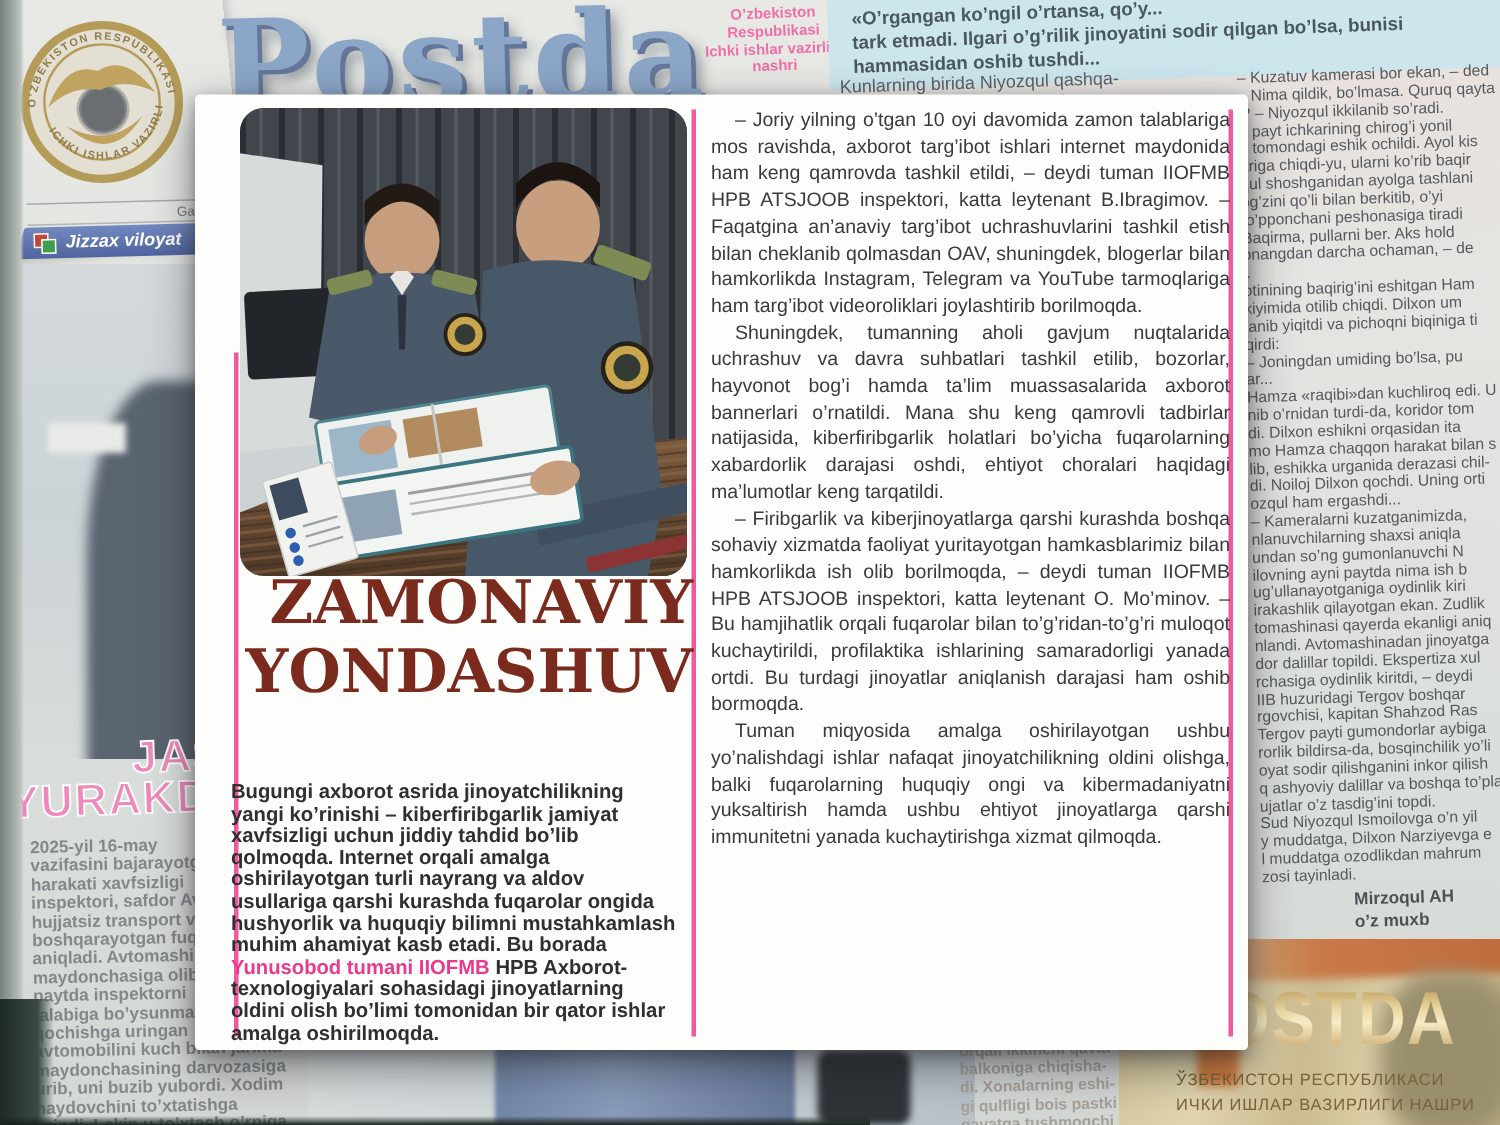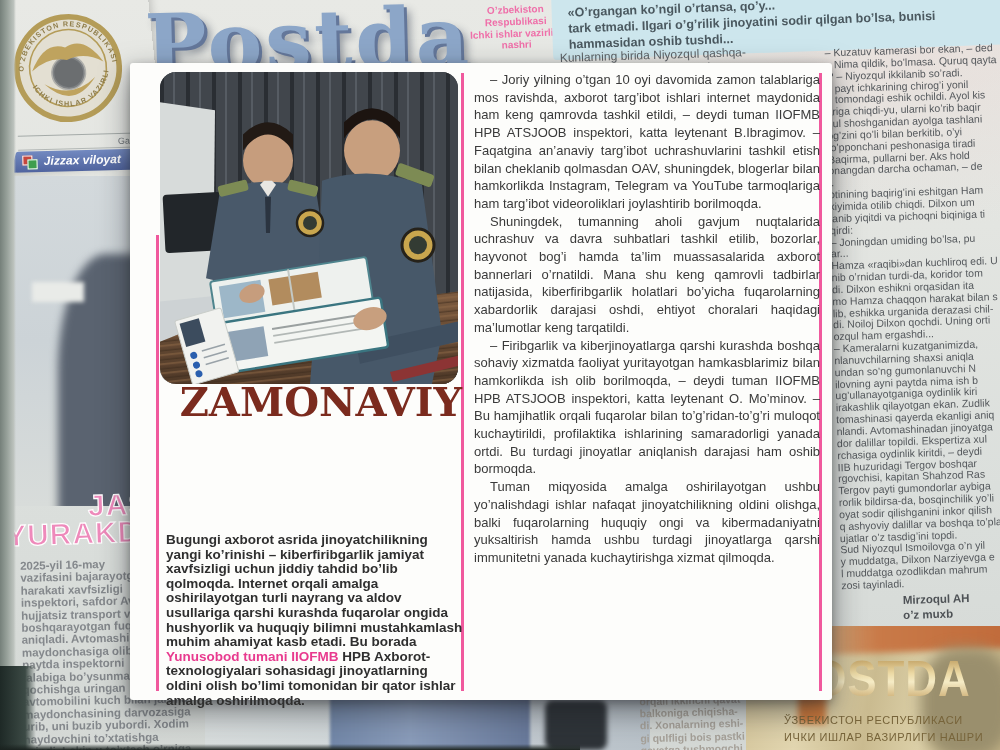--- a/index.html
+++ b/index.html
@@ -95,21 +95,21 @@
   .photo{position:absolute;left:30px;top:9px;width:298px;height:312px;border-radius:16px;
     overflow:hidden;background:#3f444a;}
   .photo svg{display:block;width:100%;height:100%;}
   .pink-line{position:absolute;width:3px;background:#f0599d;}
   .pl-left{left:26px;top:172px;height:456px;}
   .pl-mid{left:331px;top:10px;height:618px;}
   .pl-right{left:689px;top:10px;height:618px;}
   .headline{position:absolute;left:20px;top:316px;width:312px;margin:0;text-align:right;
     font-family:"DejaVu Serif",serif;font-weight:bold;font-size:40px;line-height:46px;
     color:#7b2b1e;}
-  .intro{position:absolute;left:24px;top:458px;width:298px;margin:12px;font-size:13.5px;
+  .intro{position:absolute;left:24px;top:458px;width:298px;margin:0;font-size:13.5px;
     line-height:14.6px;font-weight:bold;color:#2f2f2f;}
   .intro .hl{color:#e83a8e;}
   .body-col{position:absolute;left:344px;top:8px;width:346px;height:624px;overflow:hidden;}
   .body-col p{margin:0;text-indent:16px;font-size:13px;line-height:17.7px;
     text-align:justify;color:#3a3a3a;}
 </style>
 </head>
 <body>
 
 <div class="page">
@@ -332,25 +332,26 @@
           <line x1="40" y1="290" x2="64" y2="290" stroke="#99a2a8" stroke-width="1.5"></line>
         </g>
       </svg>
     </div>
     <div class="pink-line pl-left"></div>
     <div class="pink-line pl-mid"></div>
     <div class="pink-line pl-right"></div>
 
     <h1 class="headline">
         <div>ZAMONAVIY</div>
+        <div>YONDASHUV</div>
       </h1>
 
     <p class="intro"><span>Bugungi axborot asrida jinoyatchilikning yangi ko’rinishi – kiberfiribgarlik jamiyat xavfsizligi uchun jiddiy tahdid bo’lib qolmoqda. Internet orqali amalga oshirilayotgan turli nayrang va aldov usullariga qarshi kurashda fuqarolar ongida hushyorlik va huquqiy bilimni mustahkamlash muhim ahamiyat kasb etadi. Bu borada </span><span class="hl">Yunusobod tumani IIOFMB</span><span> HPB Axborot-texnologiyalari sohasidagi jinoyatlarning oldini olish bo’limi tomonidan bir qator ishlar amalga oshirilmoqda.</span></p>
 
     <div class="body-col">
       <p>– Joriy yilning o’tgan 10 oyi davomida zamon talablariga mos ravishda, axborot targ’ibot ishlari internet maydonida ham keng qamrovda tashkil etildi, – deydi tuman IIOFMB HPB ATSJOOB inspektori, katta leytenant B.Ibragimov. – Faqatgina an’anaviy targ’ibot uchrashuvlarini tashkil etish bilan cheklanib qolmasdan OAV, shuningdek, blogerlar bilan hamkorlikda Instagram, Telegram va YouTube tarmoqlariga ham targ’ibot videoroliklari joylashtirib borilmoqda.</p>
       <p>Shuningdek, tumanning aholi gavjum nuqtalarida uchrashuv va davra suhbatlari tashkil etilib, bozorlar, hayvonot bog’i hamda ta’lim muassasalarida axborot bannerlari o’rnatildi. Mana shu keng qamrovli tadbirlar natijasida, kiberfiribgarlik holatlari bo’yicha fuqarolarning xabardorlik darajasi oshdi, ehtiyot choralari haqidagi ma’lumotlar keng tarqatildi.</p>
       <p>– Firibgarlik va kiberjinoyatlarga qarshi kurashda boshqa sohaviy xizmatda faoliyat yuritayotgan hamkasblarimiz bilan hamkorlikda ish olib borilmoqda, – deydi tuman IIOFMB HPB ATSJOOB inspektori, katta leytenant O. Mo’minov. – Bu hamjihatlik orqali fuqarolar bilan to’g’ridan-to’g’ri muloqot kuchaytirildi, profilaktika ishlarining samaradorligi yanada ortdi. Bu turdagi jinoyatlar aniqlanish darajasi ham oshib bormoqda.</p>
-      <p>Tuman miqyosida amalga oshirilayotgan ushbu yo’nalishdagi ishlar nafaqat jinoyatchilikning oldini olishga, balki fuqarolarning huquqiy ongi va kibermadaniyatni yuksaltirish hamda ushbu turdagi jinoyatlarga qarshi immunitetni yanada kuchaytirishga xizmat qilmoqda.</p>
+      <p>Tuman miqyosida amalga oshirilayotgan ushbu yo’nalishdagi ishlar nafaqat jinoyatchilikning oldini olishga, balki fuqarolarning huquqiy ongi va kibermadaniyatni yuksaltirish hamda ushbu ehtiyot jinoyatlarga qarshi immunitetni yanada kuchaytirishga xizmat qilmoqda.</p>
     </div>
   </div>
 
 </div>
 
 </body></html>

